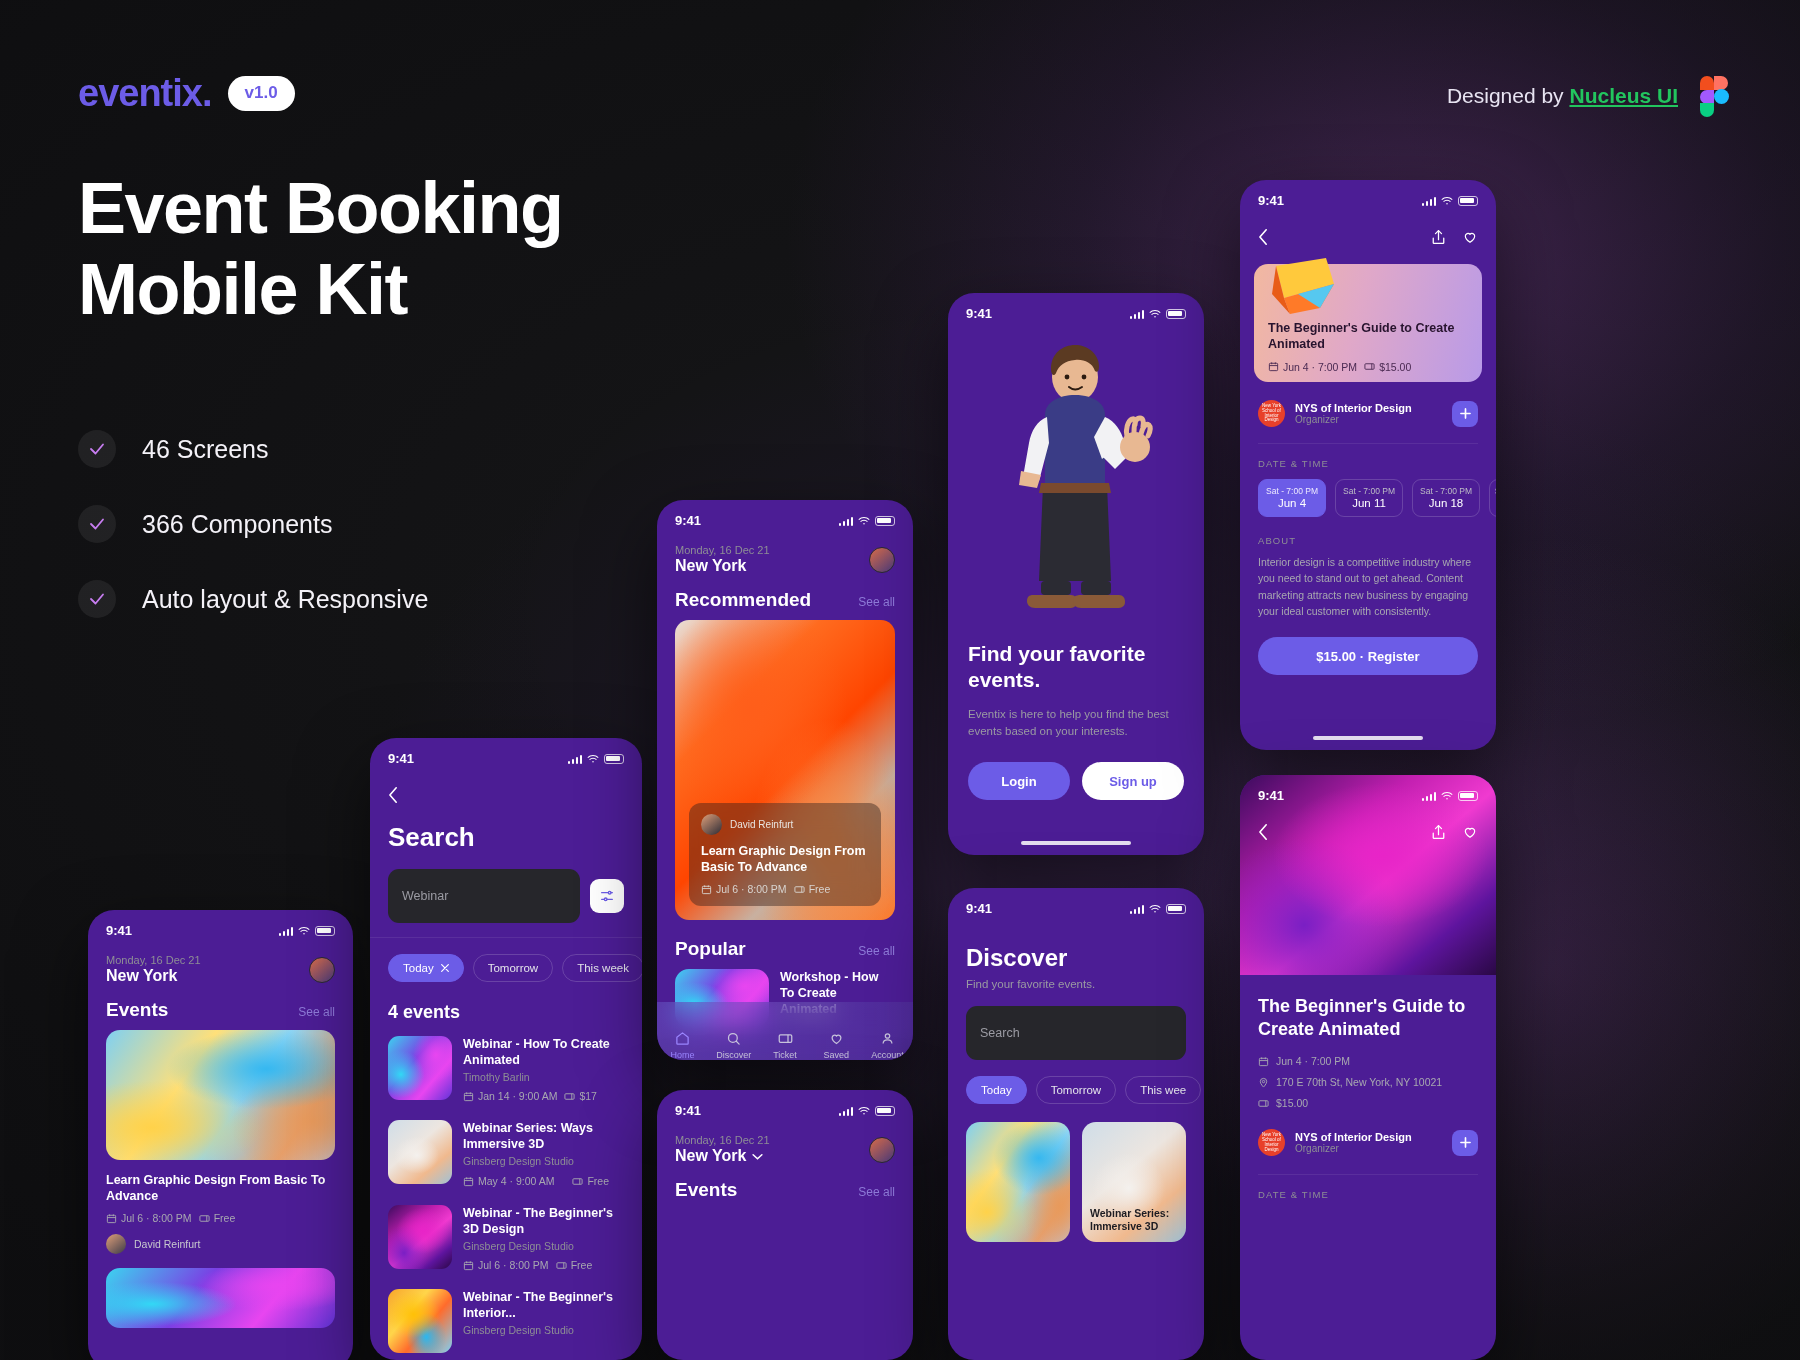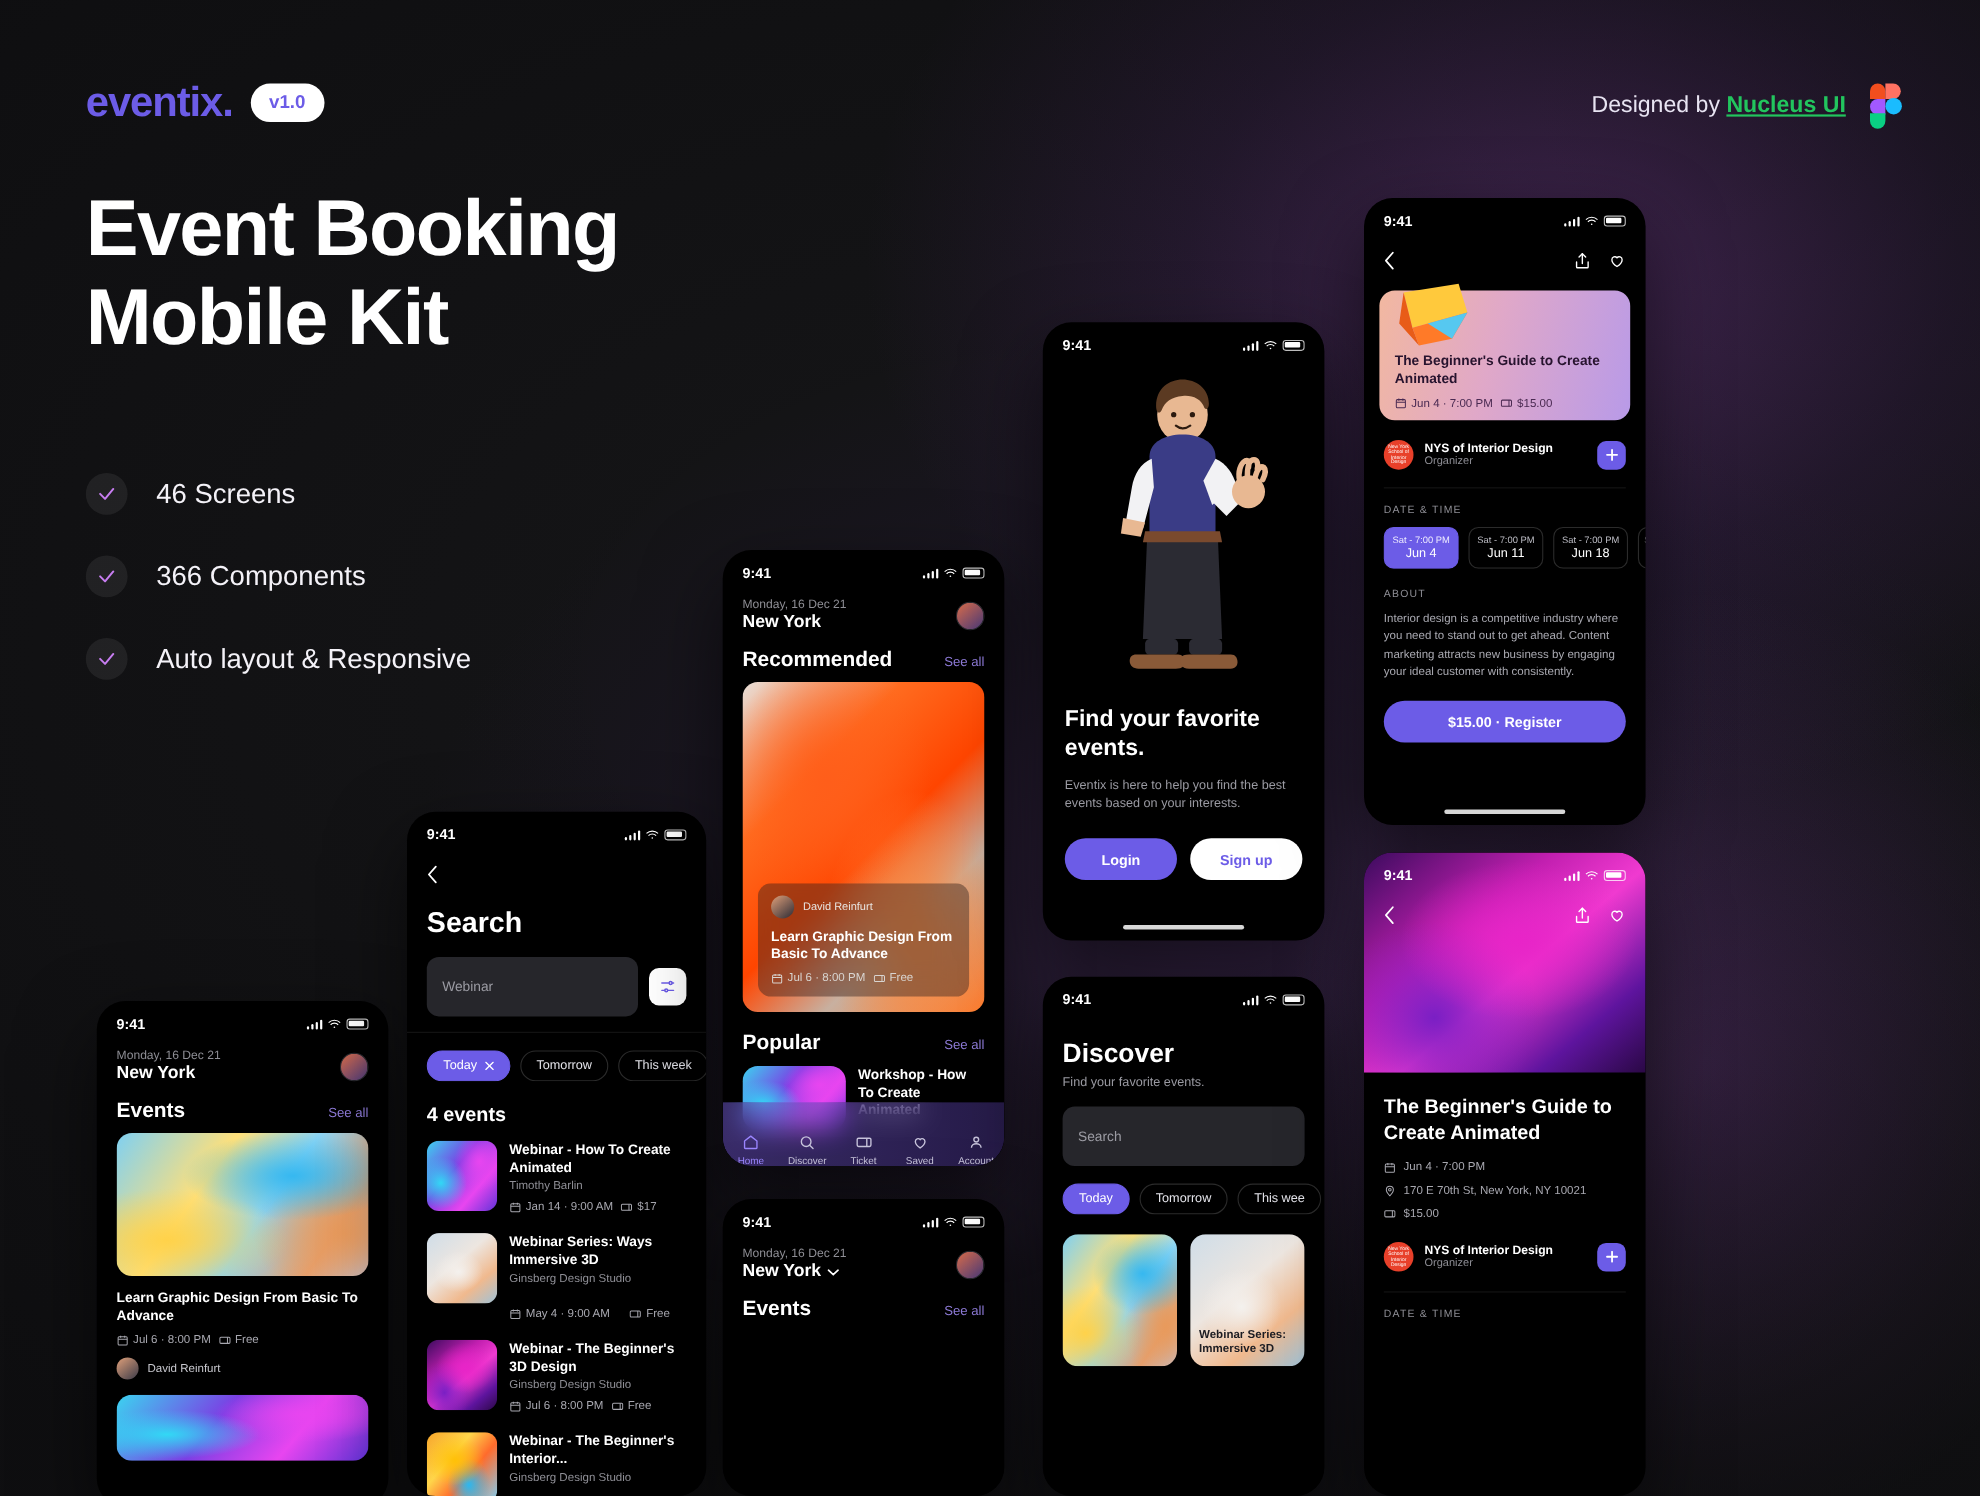--- a/index.html
+++ b/index.html
@@ -38,21 +38,21 @@
   .hero { position:absolute; left:78px; top:168px; width:700px; }
   .hero h1 { font-size:72px; line-height:1.12; font-weight:700; letter-spacing:-1.5px; }
   .feats { position:absolute; left:78px; top:430px; }
   .feat { display:flex; align-items:center; gap:26px; margin-bottom:37px; }
   .chk { width:38px; height:38px; border-radius:50%; background:rgba(255,255,255,0.07);
     display:flex; align-items:center; justify-content:center; }
   .chk svg { width:18px; height:18px; }
   .feat span.lbl { font-size:25px; color:#F4F2F8; }
 
   
-  .phone { position:absolute; background:#000000; border-radius:26px; overflow:hidden;
+  .phone { position:absolute; background:#4c1d95; border-radius:26px; overflow:hidden;
     box-shadow: 0 28px 70px rgba(0,0,0,0.55); }
   .sb { display:flex; justify-content:space-between; align-items:center; padding:13px 18px 6px; }
   .sb .t { font-size:13px; font-weight:700; }
   .sb .ic { display:flex; gap:5px; align-items:center; }
   .bars { display:flex; align-items:flex-end; gap:1.5px; height:10px; }
   .bars i { width:2.5px; background:#fff; display:block; border-radius:1px; }
   .bars i:nth-child(1){height:3px} .bars i:nth-child(2){height:5px}
   .bars i:nth-child(3){height:7px} .bars i:nth-child(4){height:9px}
   .batt { width:20px; height:10px; border:1.2px solid rgba(255,255,255,0.75); border-radius:3px; position:relative; }
   .batt::after{content:"";position:absolute;left:1.3px;top:1.3px;bottom:1.3px;right:3px;background:#fff;border-radius:1px;}
@@ -324,21 +324,21 @@
               <span>$17</span>
             </span>
         </div>
       </div>
     </div>
     <div class="row-item">
       <div class="row-thumb g-grey"></div>
       <div style="min-width:0;">
         <div class="lt">Webinar Series: Ways Immersive 3D</div>
         <div class="ls">Ginsberg Design Studio</div>
-        <div class="meta-row" style="margin-top:20px;gap:18px;">
+        <div class="meta-row" style="margin-top:8px;gap:18px;">
           <span class="mi">
               <svg class="ic-s" viewBox="0 0 24 24" fill="none" stroke="#A8A8B0" stroke-width="2">
                 <rect x="3" y="5" width="18" height="16" rx="2"></rect>
                 <path d="M8 3v4M16 3v4M3 10h18"></path>
               </svg>
               <span>May 4 · 9:00 AM</span>
             </span>
           <span class="mi">
               <svg class="ic-s" viewBox="0 0 24 24" fill="none" stroke="#A8A8B0" stroke-width="2">
                 <rect x="2" y="6" width="20" height="12" rx="2"></rect>

